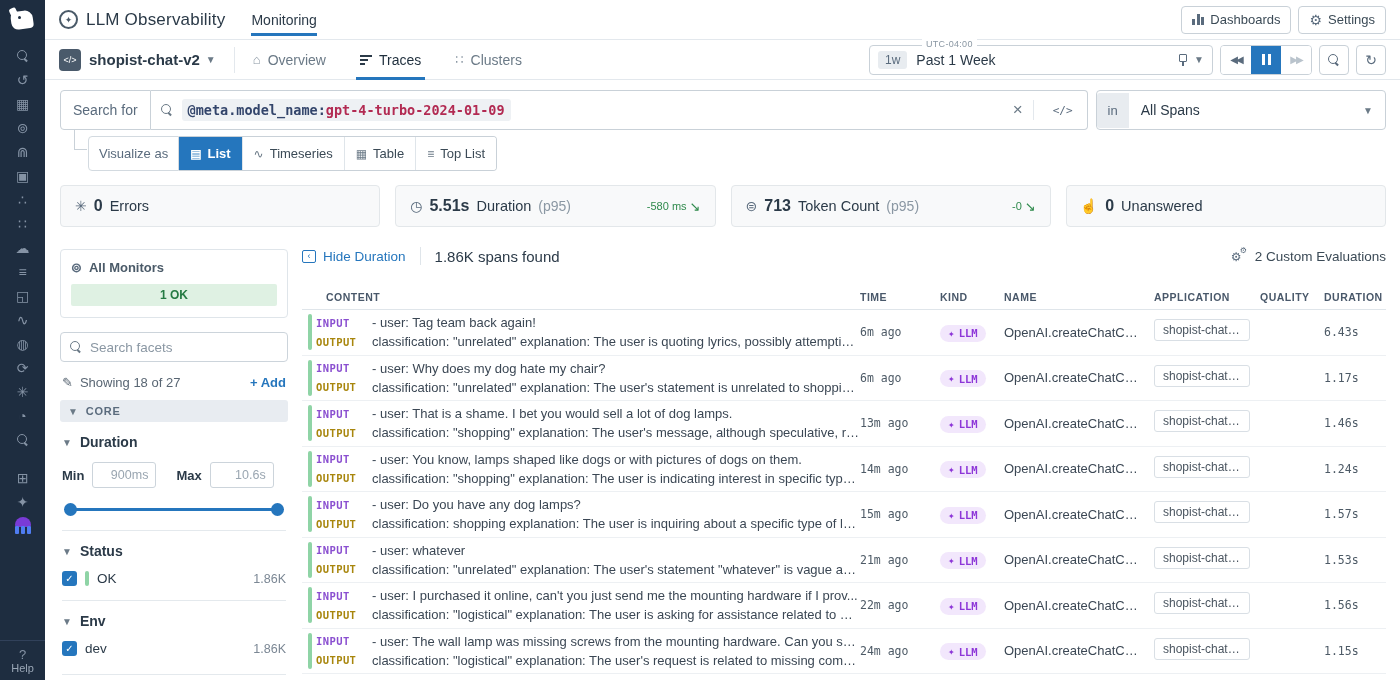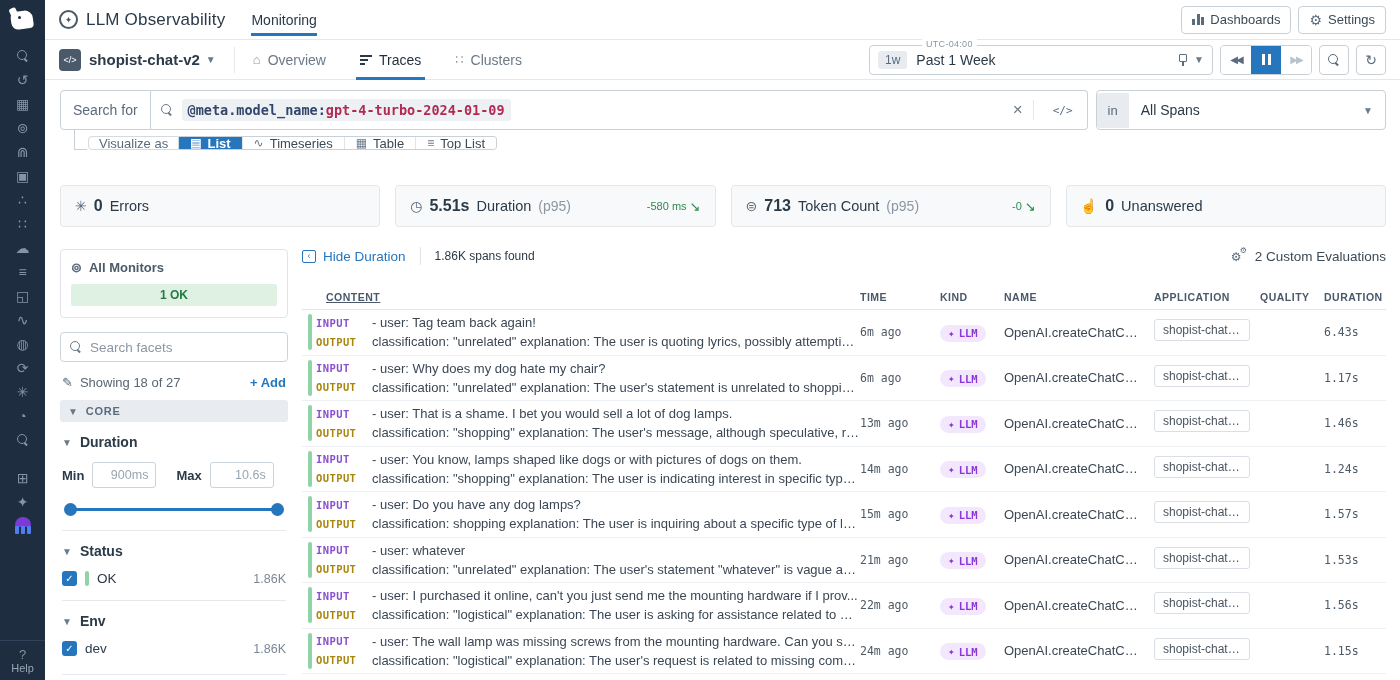--- a/index.html
+++ b/index.html
@@ -89,21 +89,21 @@
   .qtoken { background:#eef1f4; border-radius:3px; padding:3px 6px; font-size:13.5px; font-weight:bold; }
   .q-attr { color:#33456b; } .q-sep { color:#33456b; } .q-val { color:#b22a52; }
   .search-x { margin-left:auto; color:#6b7a87; font-size:17px; cursor:pointer; padding:0 10px; border-right:1px solid #e3e8ed; }
   .search-code { color:#5a6b7d; font-size:11px; cursor:pointer; padding:0 4px 0 10px; }
   .scope-box { margin-left:8px; flex:1; border:1px solid #c9d1d8; border-radius:4px; display:flex; align-items:center; background:#fff; cursor:pointer; }
   .scope-in { background:#e8ecf0; color:#5a6b7d; font-size:13px; padding:10px 11px; border-radius:3px 0 0 3px; }
   .scope-val { font-size:14px; color:#2b3a48; margin-left:12px; }
   .scope-box .caret { margin-left:auto; margin-right:12px; }
 
   
-  .viz-row { position:absolute; left:88px; top:136px; display:flex; height:14px; }
+  .viz-row { position:absolute; left:88px; top:136px; display:flex; height:35px; }
   .viz-conn { position:absolute; left:-14px; top:-6px; width:13px; height:20px; border-left:1px solid #c9d1d8; border-bottom:1px solid #c9d1d8; }
   .viz-label { border:1px solid #d3dae0; background:#fff; color:#5a6b7d; font-size:13px; display:flex; align-items:center; padding:0 10px; border-radius:4px 0 0 4px; }
   .viz-group { display:flex; border:1px solid #c9d1d8; border-left:none; border-radius:0 4px 4px 0; overflow:hidden; }
   .viz-btn { display:flex; align-items:center; gap:6px; padding:0 11px; font-size:13px; color:#3b4a56; background:#fff; border-right:1px solid #dfe5ea; cursor:pointer; }
   .viz-btn:last-child { border-right:none; }
   .viz-btn .glyph { font-size:12px; color:#6b7a87; }
   .viz-btn.active { background:#2576bd; color:#fff; font-weight:bold; }
   .viz-btn.active .glyph { color:#fff; }
 
   
@@ -150,34 +150,34 @@
   .facet-item .lbl { font-size:13.5px; color:#2b3a48; }
   .facet-item .count { margin-left:auto; font-size:12.5px; color:#7b8794; }
 
   
   .main { position:absolute; left:302px; top:240px; width:1084px; height:440px; }
   .toolbar { display:flex; align-items:center; height:32px; }
   .hidec { display:flex; align-items:center; gap:7px; color:#2576bd; font-size:13.5px; cursor:pointer; }
   .hidec .box { width:14px; height:13px; border:1.5px solid #2576bd; border-radius:2px; font-size:9px;
     display:flex; align-items:center; justify-content:center; line-height:1; }
   .tb-div { width:1px; height:18px; background:#dfe5ea; margin:0 14px; }
-  .spans-found { font-size:12px; color:#2b3a48; }
+  .spans-found { font-size:15px; color:#2b3a48; }
   .toolbar-right { margin-left:auto; display:flex; align-items:center; gap:16px; }
   .view-toggle { background:#eef1f5; border-radius:4px; padding:2px; display:flex; }
   .vt-btn { font-size:13px; padding:4px 14px; border-radius:3px; color:#5a6b7d; cursor:pointer; }
   .vt-btn.active { background:#fff; color:#2576bd; font-weight:bold; box-shadow:0 0 2px rgba(0,0,0,.18); }
   .cevals { display:flex; align-items:center; gap:6px; font-size:13.5px; color:#3b4a56; cursor:pointer; }
   .gearpair { position:relative; width:18px; height:15px; color:#5a6b7d; }
   .gearpair .g1 { position:absolute; left:0; top:1px; font-size:12px; }
   .gearpair .g2 { position:absolute; left:9px; top:-3px; font-size:8px; }
 
   .tgrid { display:grid; grid-template-columns:14px 544px 80px 64px 150px 106px 64px 1fr; align-items:center; }
   .thead { height:26px; margin-top:12px; border-bottom:1px solid #dfe5ea; }
   .thead span { font-size:10.5px; font-weight:bold; color:#49586a; letter-spacing:.5px; cursor:pointer; }
-  .th-content { padding-left:10px;text-decoration:underline; } .th-dur { text-align:right; padding-right:30px; }
+  .th-content { padding-left:10px; } .th-dur { text-align:right; padding-right:30px; }
   .trow { height:45.5px; border-bottom:1px solid #edf0f3; cursor:pointer; }
   .rowbar { width:4px; height:36px; background:#8fd4a6; border-radius:2px; margin-left:6px; }
   .cellc { overflow:hidden; }
   .cline { display:flex; align-items:center; height:19px; overflow:hidden; white-space:nowrap; }
   .iolabel { font-family:"DejaVu Sans Mono",monospace; font-size:10.5px; font-weight:bold; letter-spacing:.4px; width:56px; flex:0 0 56px; }
   .iolabel.in { color:#8a4fd0; } .iolabel.out { color:#a8860d; }
   .ctext { font-size:13px; color:#3b4754; overflow:hidden; text-overflow:ellipsis; white-space:nowrap; }
   .cell-time { font-family:"DejaVu Sans Mono",monospace; font-size:11.5px; color:#4d5a66; }
   .llm-pill { display:inline-flex; align-items:center; gap:4px; background:#f2e7fc; border-radius:9px;
     padding:2px 8px; font-family:"DejaVu Sans Mono",monospace; font-size:10.5px; font-weight:bold; color:#8d36d8; }

